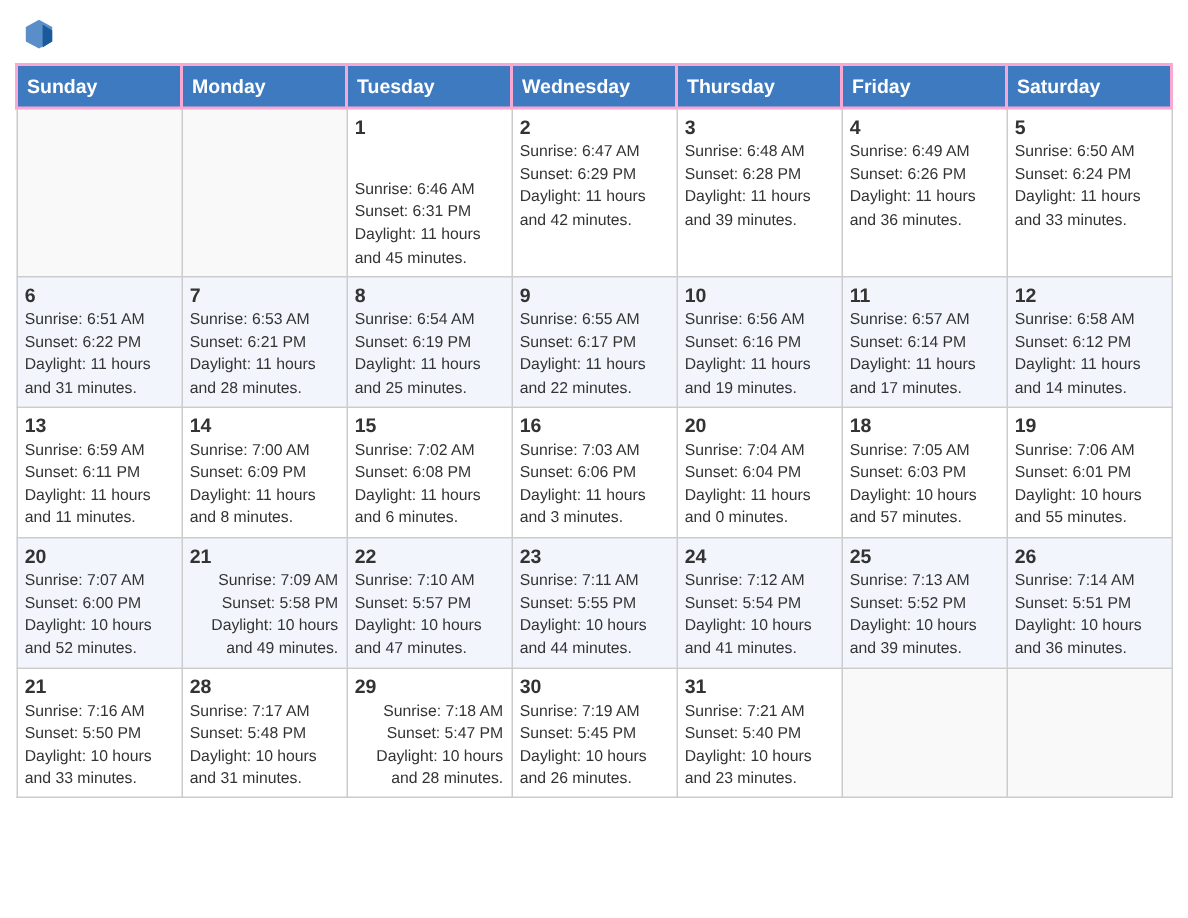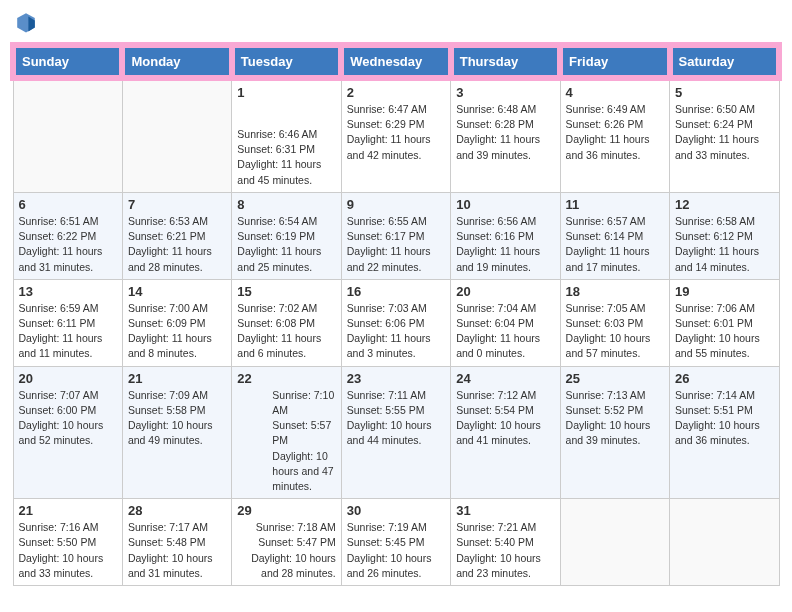--- a/index.html
+++ b/index.html
@@ -53,21 +53,21 @@
       border-collapse: collapse;
       table-layout: fixed;
     }
     th {
       background-color: #3d7abf;
       color: #fff;
       text-align: left;
       padding: 6px 6px;
       font-size: 13px;
       font-weight: bold;
-      border: 6px solid #f9a8d4;
+      border: 2px solid #f9a8d4;
     }
     td {
       border: 1px solid #ccc;
       vertical-align: top;
       padding: 4px 5px;
       font-size: 10.5px;
       color: #333;
       height: 82px;
       background: #fff;
     }
@@ -248,27 +248,27 @@
       </tr>
       <tr>
         <td>
           <div class="day-number">20</div>
           <div class="day-info" style="white-space: pre-line;">Sunrise: 7:07 AM
 Sunset: 6:00 PM
 Daylight: 10 hours and 52 minutes.</div>
         </td>
         <td>
           <div class="day-number">21</div>
-          <div class="day-info" style="white-space: pre-line;">Sunrise: 7:09 AM
+          <div class="day-info" style="white-space: pre-line; text-align: right;">Sunrise: 7:09 AM
 Sunset: 5:58 PM
 Daylight: 10 hours and 49 minutes.</div>
         </td>
         <td>
           <div class="day-number">22</div>
-          <div class="day-info" style="white-space: pre-line; margin-left: 35px;">Sunrise: 7:10 AM
+          <div class="day-info" style="white-space: pre-line;">Sunrise: 7:10 AM
 Sunset: 5:57 PM
 Daylight: 10 hours and 47 minutes.</div>
         </td>
         <td>
           <div class="day-number">23</div>
           <div class="day-info" style="white-space: pre-line;">Sunrise: 7:11 AM
 Sunset: 5:55 PM
 Daylight: 10 hours and 44 minutes.</div>
         </td>
         <td>

